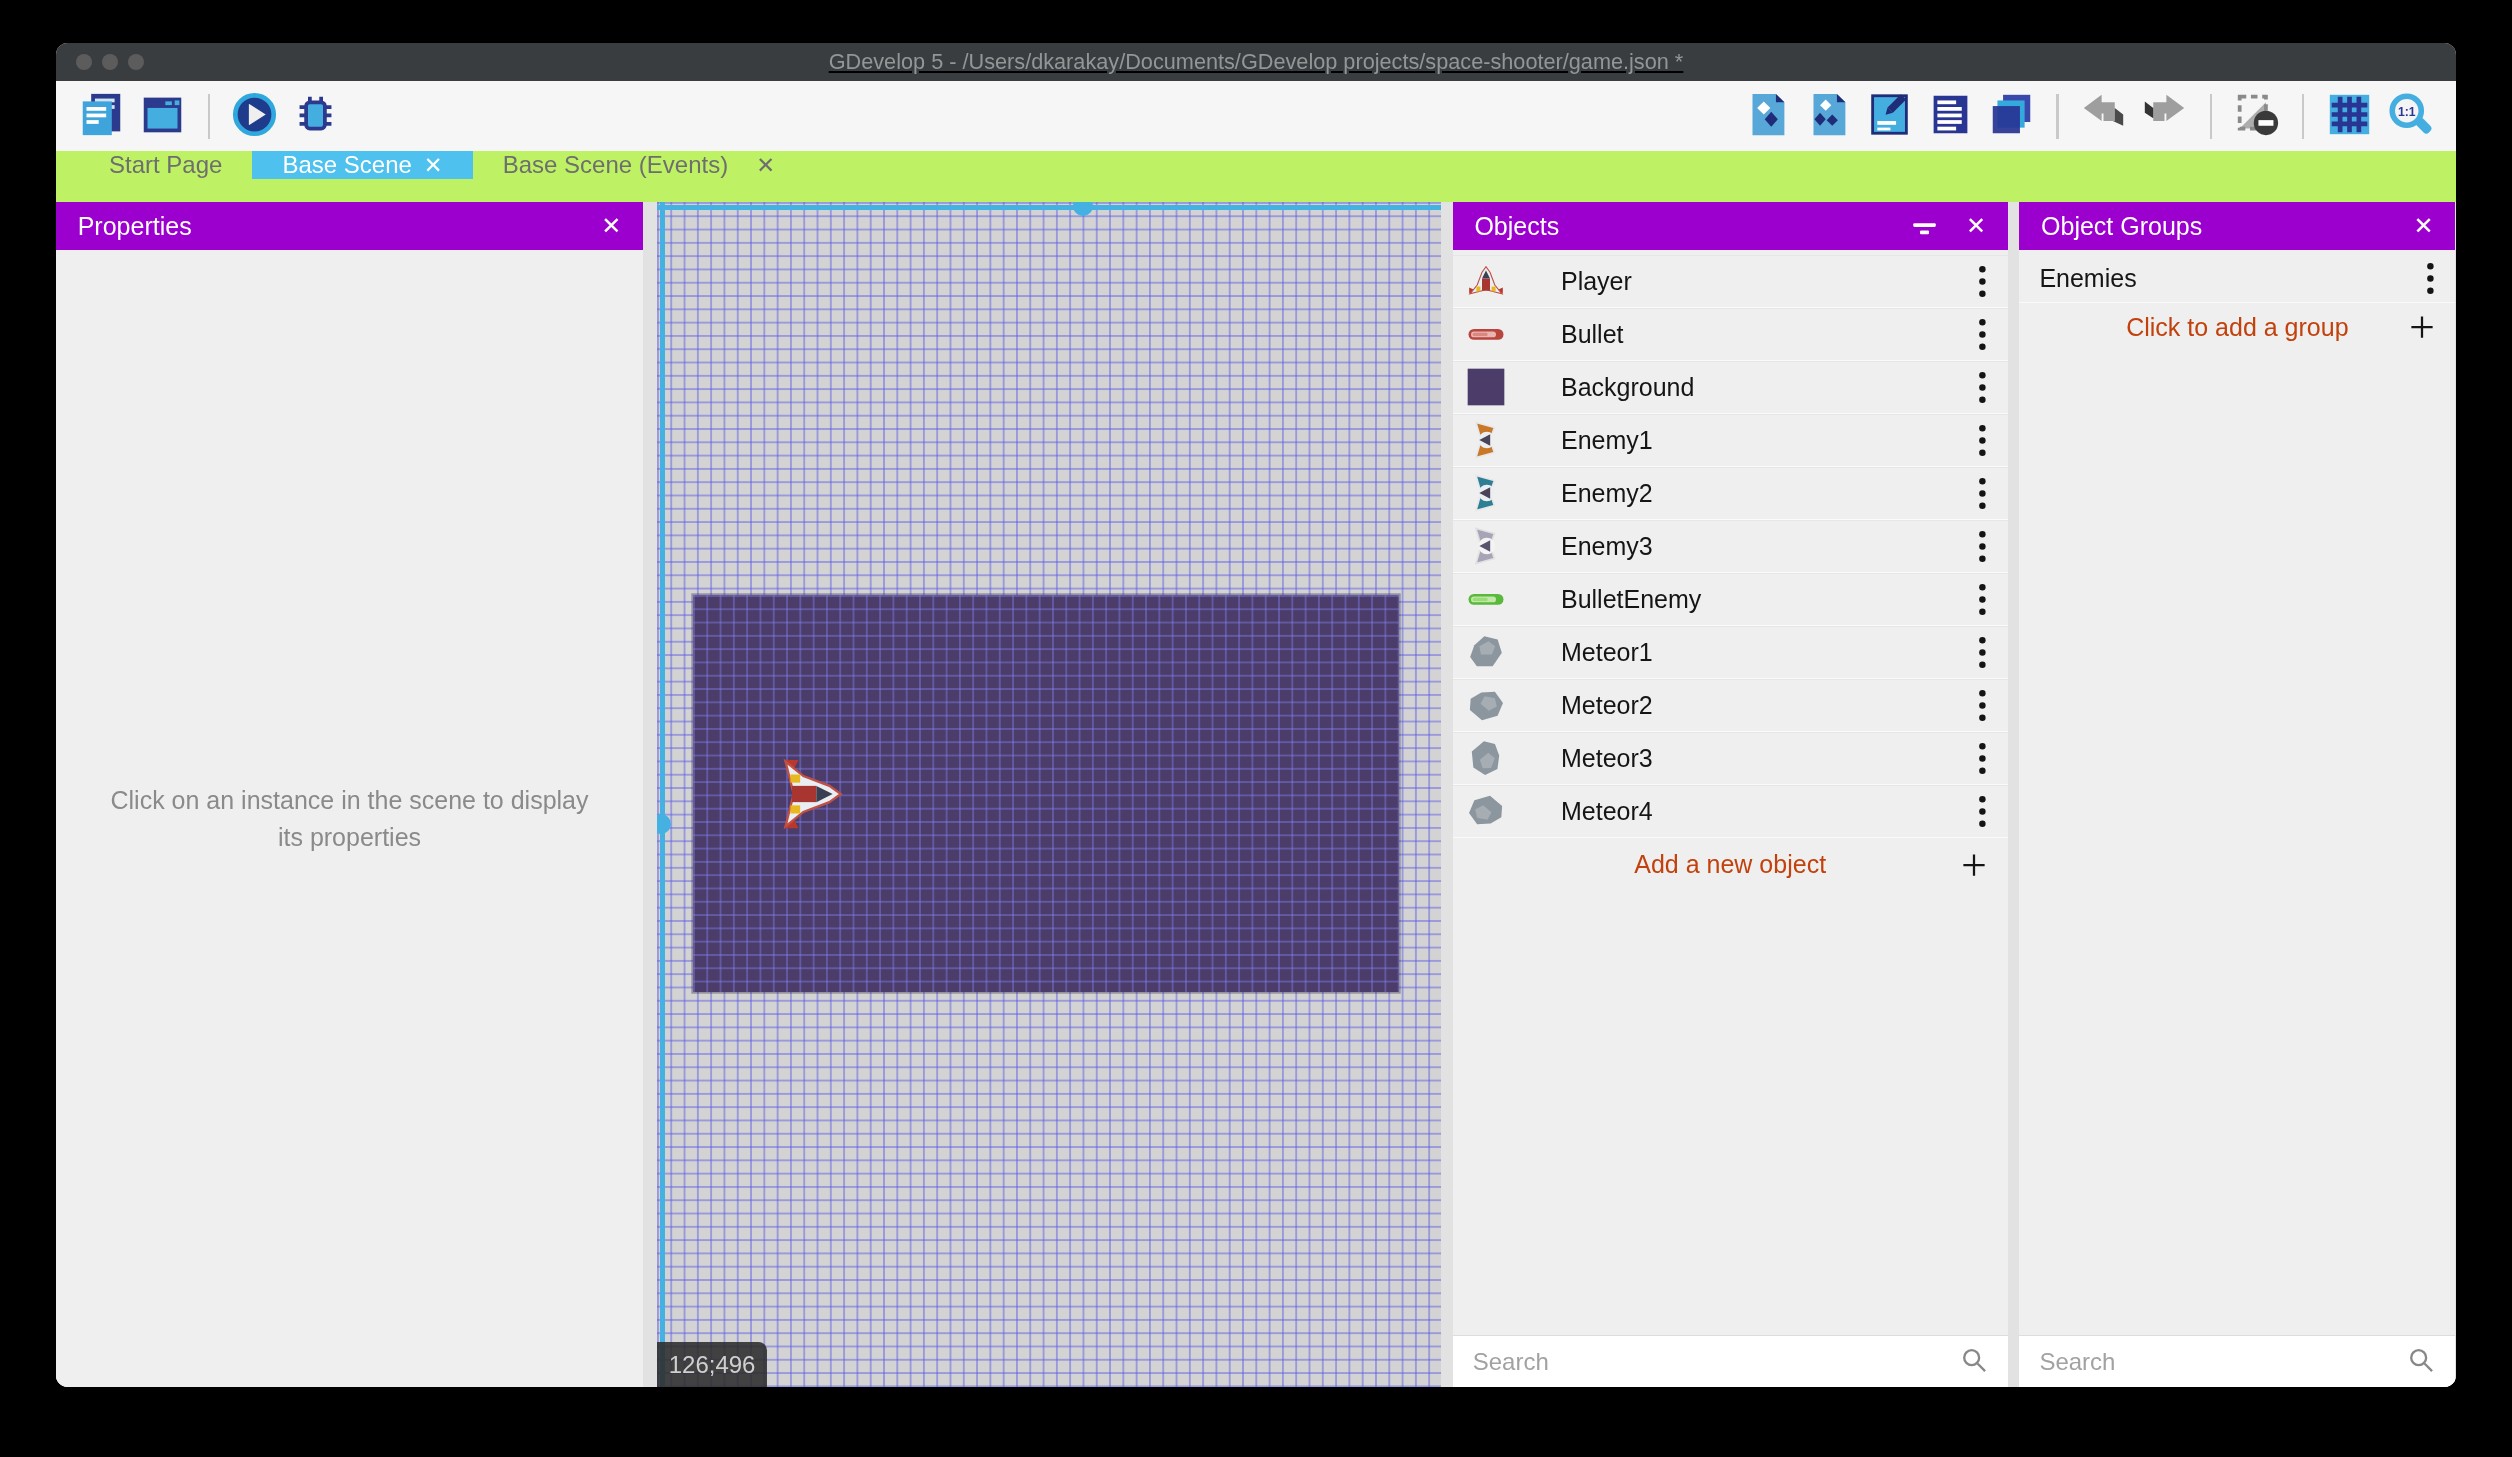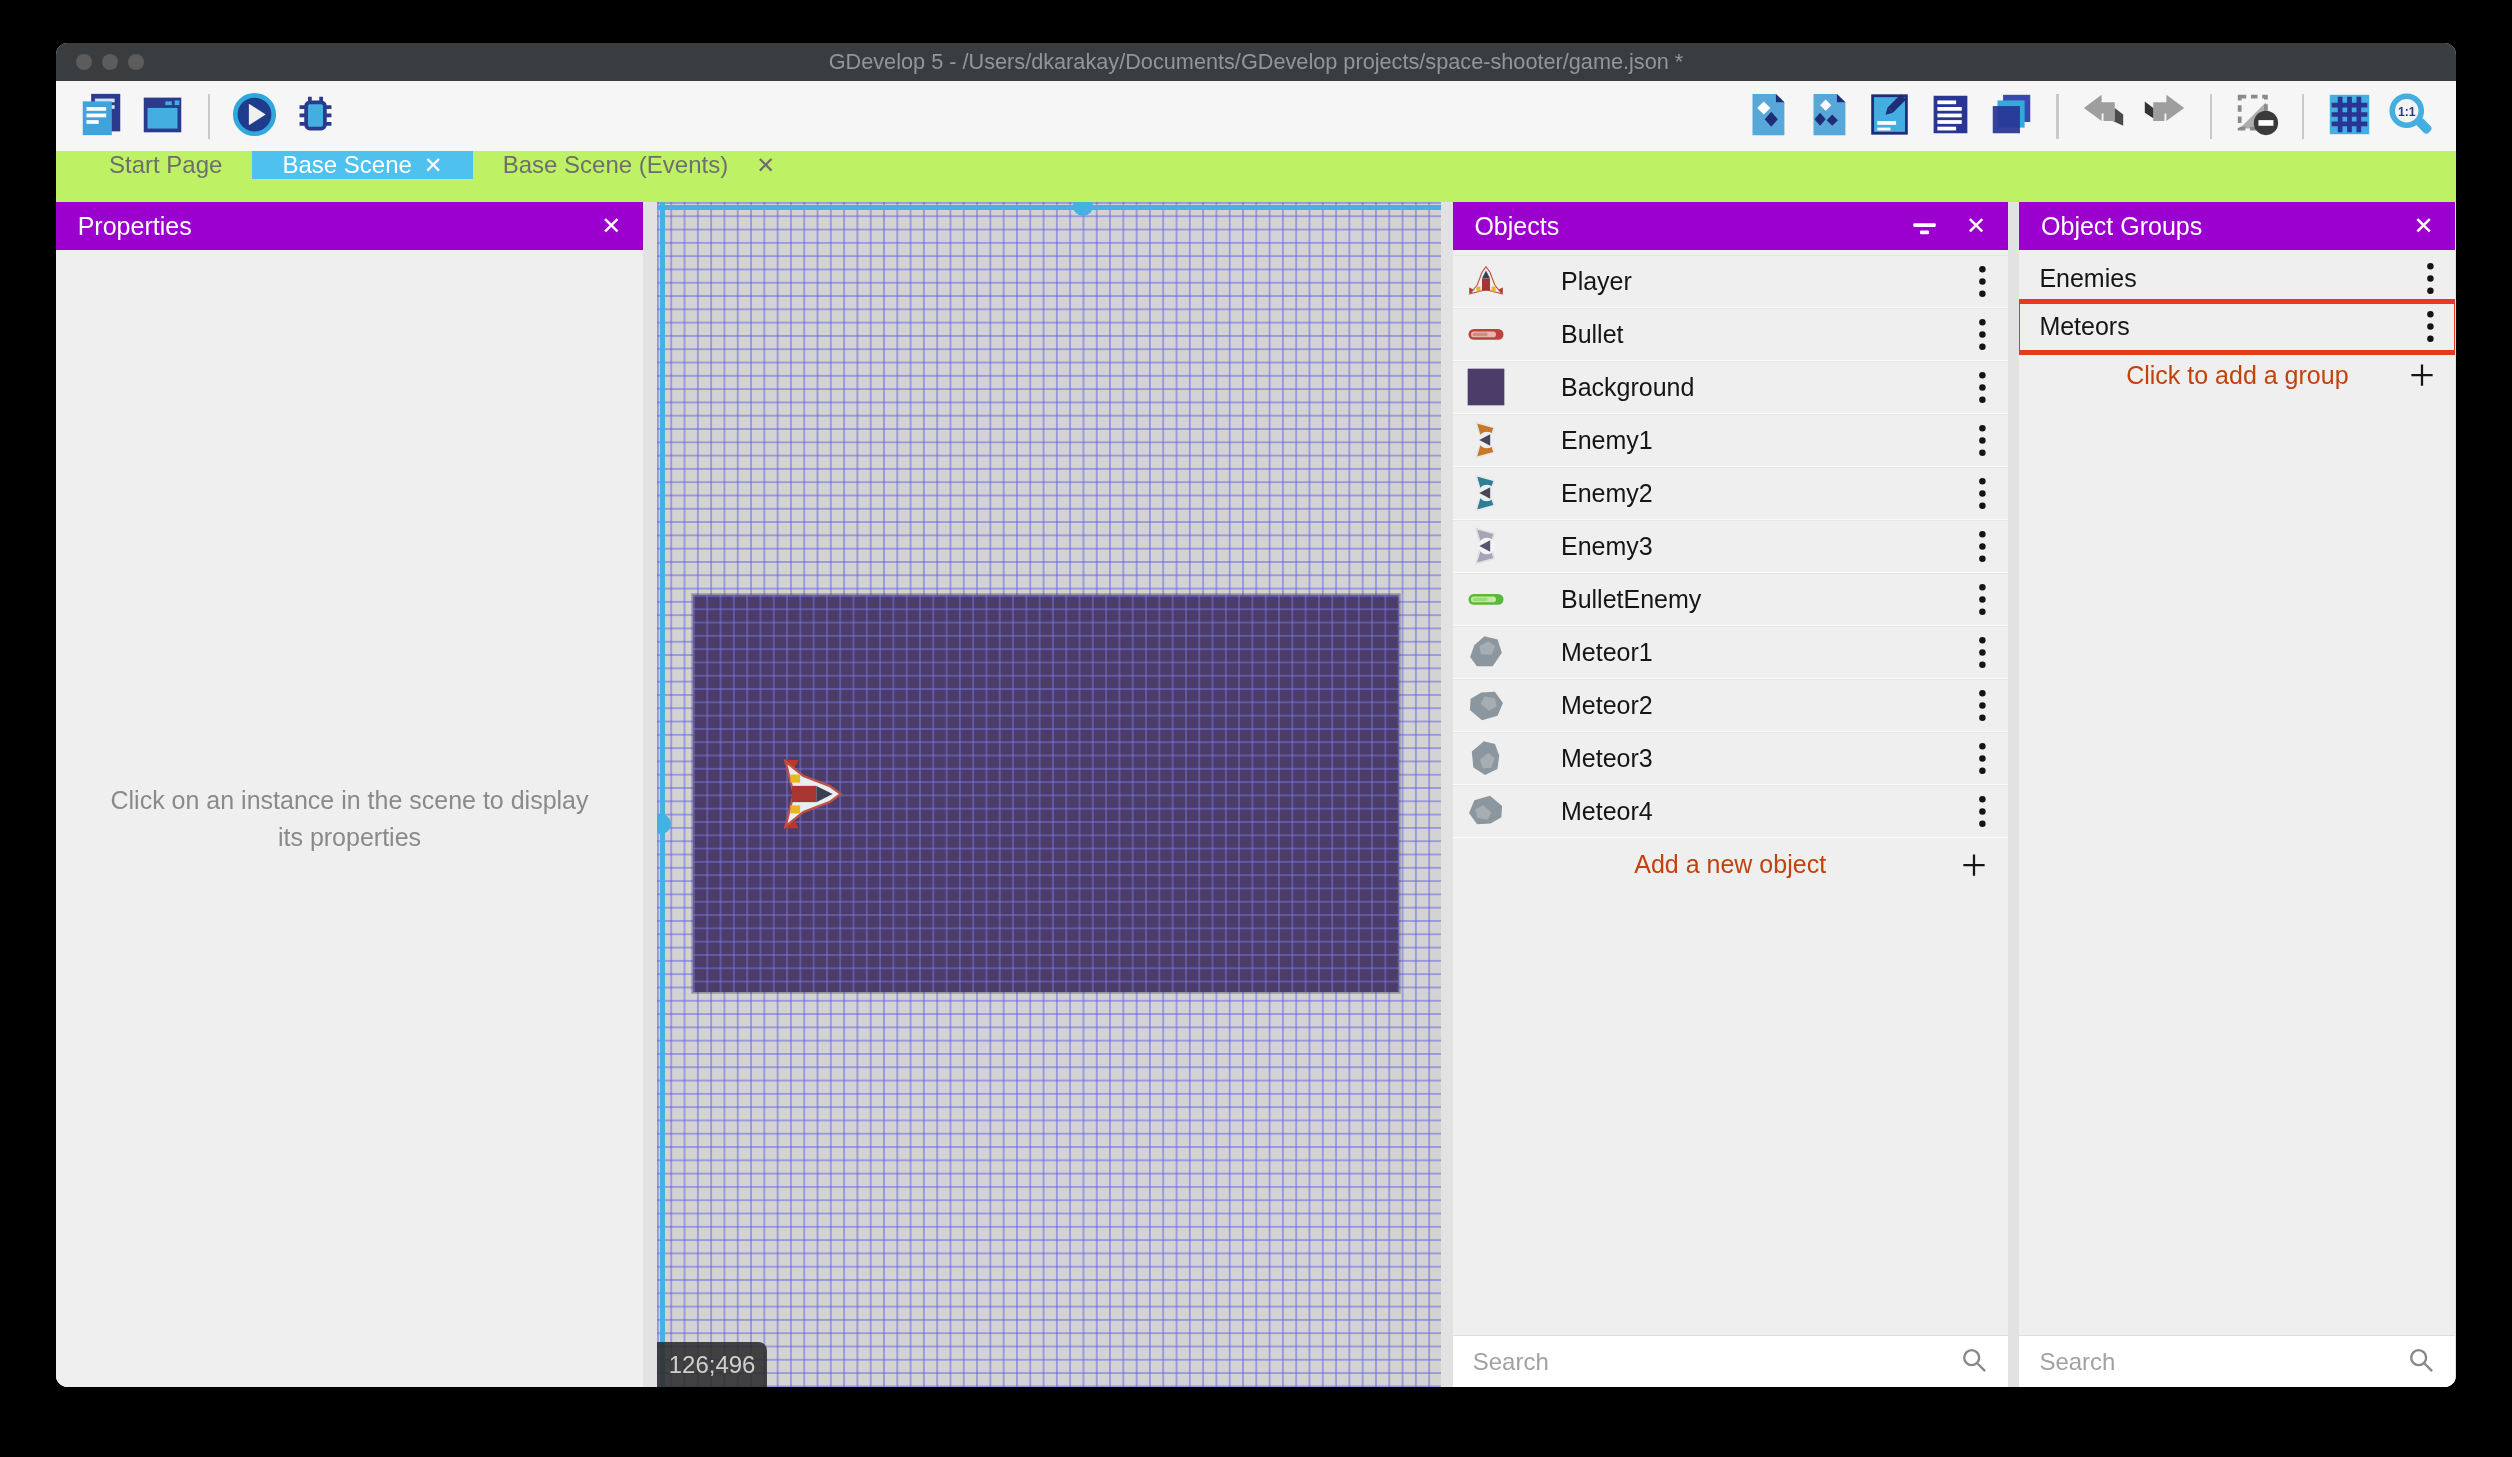--- a/index.html
+++ b/index.html
@@ -5,21 +5,21 @@
   * { margin:0; padding:0; box-sizing:border-box; }
   html,body { background:#000; }
   body { width:2512px; height:1458px; position:relative; font-family:"Liberation Sans", sans-serif; }
 
   
   .window { position:absolute; left:56px; top:43px; width:2400px; height:1344px;
             border-radius:11.7px; overflow:hidden; background:#ececec;
             box-shadow:0 25px 75px rgba(0,0,0,.7); }
 
   
-  .titlebar { height:38px; background:#3a3d3f; display:flex; align-items:center; position:relative; }
+  .titlebar { height:38px; background:#3a3d3f; display:flex; align-items:center; position:relative;text-decoration:underline; }
   .traffic { display:flex; gap:10px; position:absolute; left:20px; top:0; height:100%; align-items:center; }
   .traffic span { width:16px; height:16px; border-radius:50%; background:#5c5c5c; display:block; }
   .win-title { width:100%; text-align:center; color:#939697; font-size:21.7px; }
 
   
   .toolbar { height:70px; background:#f6f6f6; display:flex; align-items:center; padding:0 21.7px; }
   .tb-group { display:flex; align-items:center; gap:13px; }
   .tb-spacer { flex:1; }
   .tb-btn { width:48px; height:48px; display:flex; align-items:center; justify-content:center; }
   .tb-btn svg { width:45px; height:45px; }
@@ -532,30 +532,20 @@
         <div class="group-row">
               <span class="obj-label">Enemies</span>
               <span class="kebab">
                 <svg viewBox="0 0 12 40">
                   <circle cx="6" cy="6" r="3.7" fill="#141414"></circle>
                   <circle cx="6" cy="20" r="3.7" fill="#141414"></circle>
                   <circle cx="6" cy="34" r="3.7" fill="#141414"></circle>
                 </svg>
               </span>
             </div>
-            <div class="group-row highlighted">
-              <span class="obj-label">Meteors</span>
-              <span class="kebab">
-                <svg viewBox="0 0 12 40">
-                  <circle cx="6" cy="6" r="3.7" fill="#141414"></circle>
-                  <circle cx="6" cy="20" r="3.7" fill="#141414"></circle>
-                  <circle cx="6" cy="34" r="3.7" fill="#141414"></circle>
-                </svg>
-              </span>
-            </div>
           </div>
         <div class="add-row" style="height:48px">
           <span class="add-label">Click to add a group</span>
           <span class="plus">
               <svg viewBox="0 0 24 24">
                 <path d="M11.1 3.5 h1.8 v7.6 h7.6 v1.8 h-7.6 v7.6 h-1.8 v-7.6 h-7.6 v-1.8 h7.6 z" fill="#141414"></path>
               </svg>
             </span>
         </div>
       </div>

